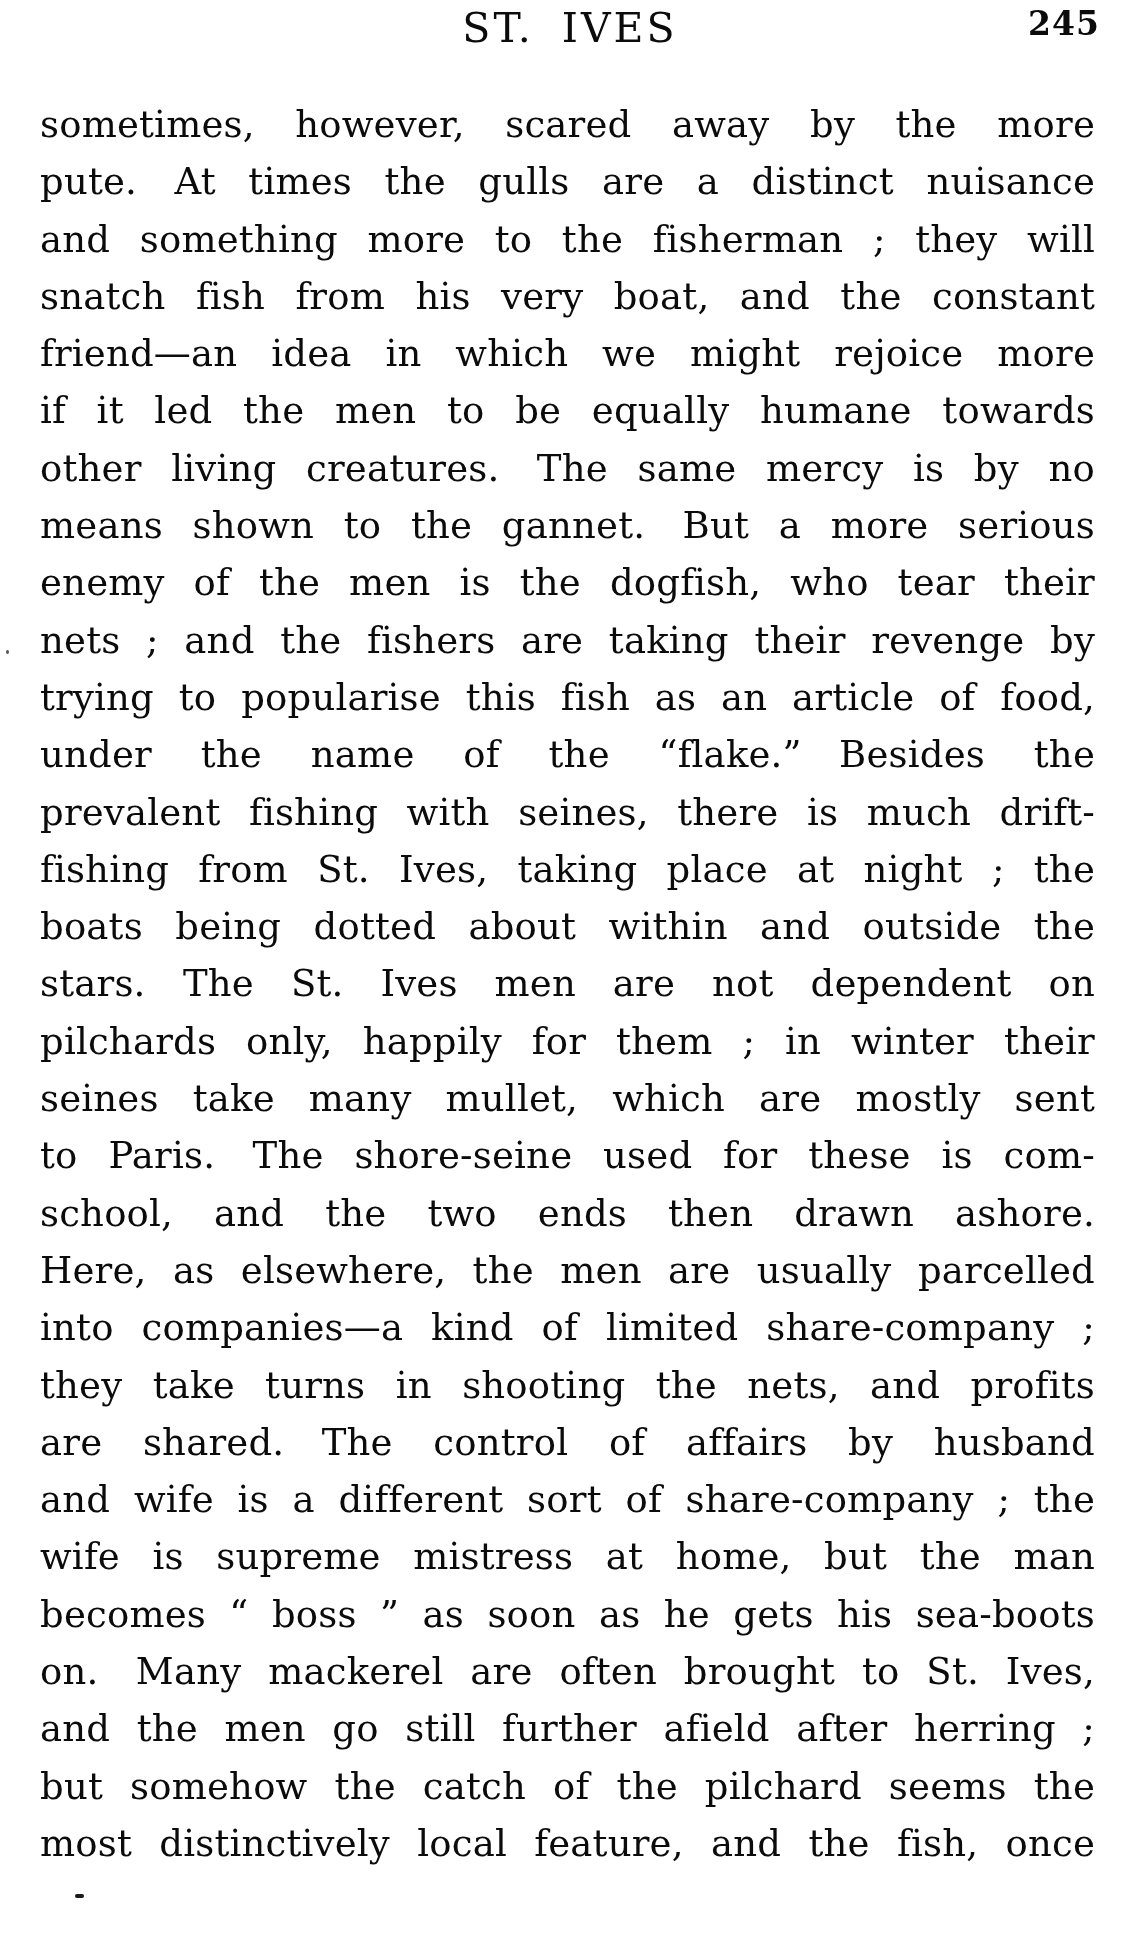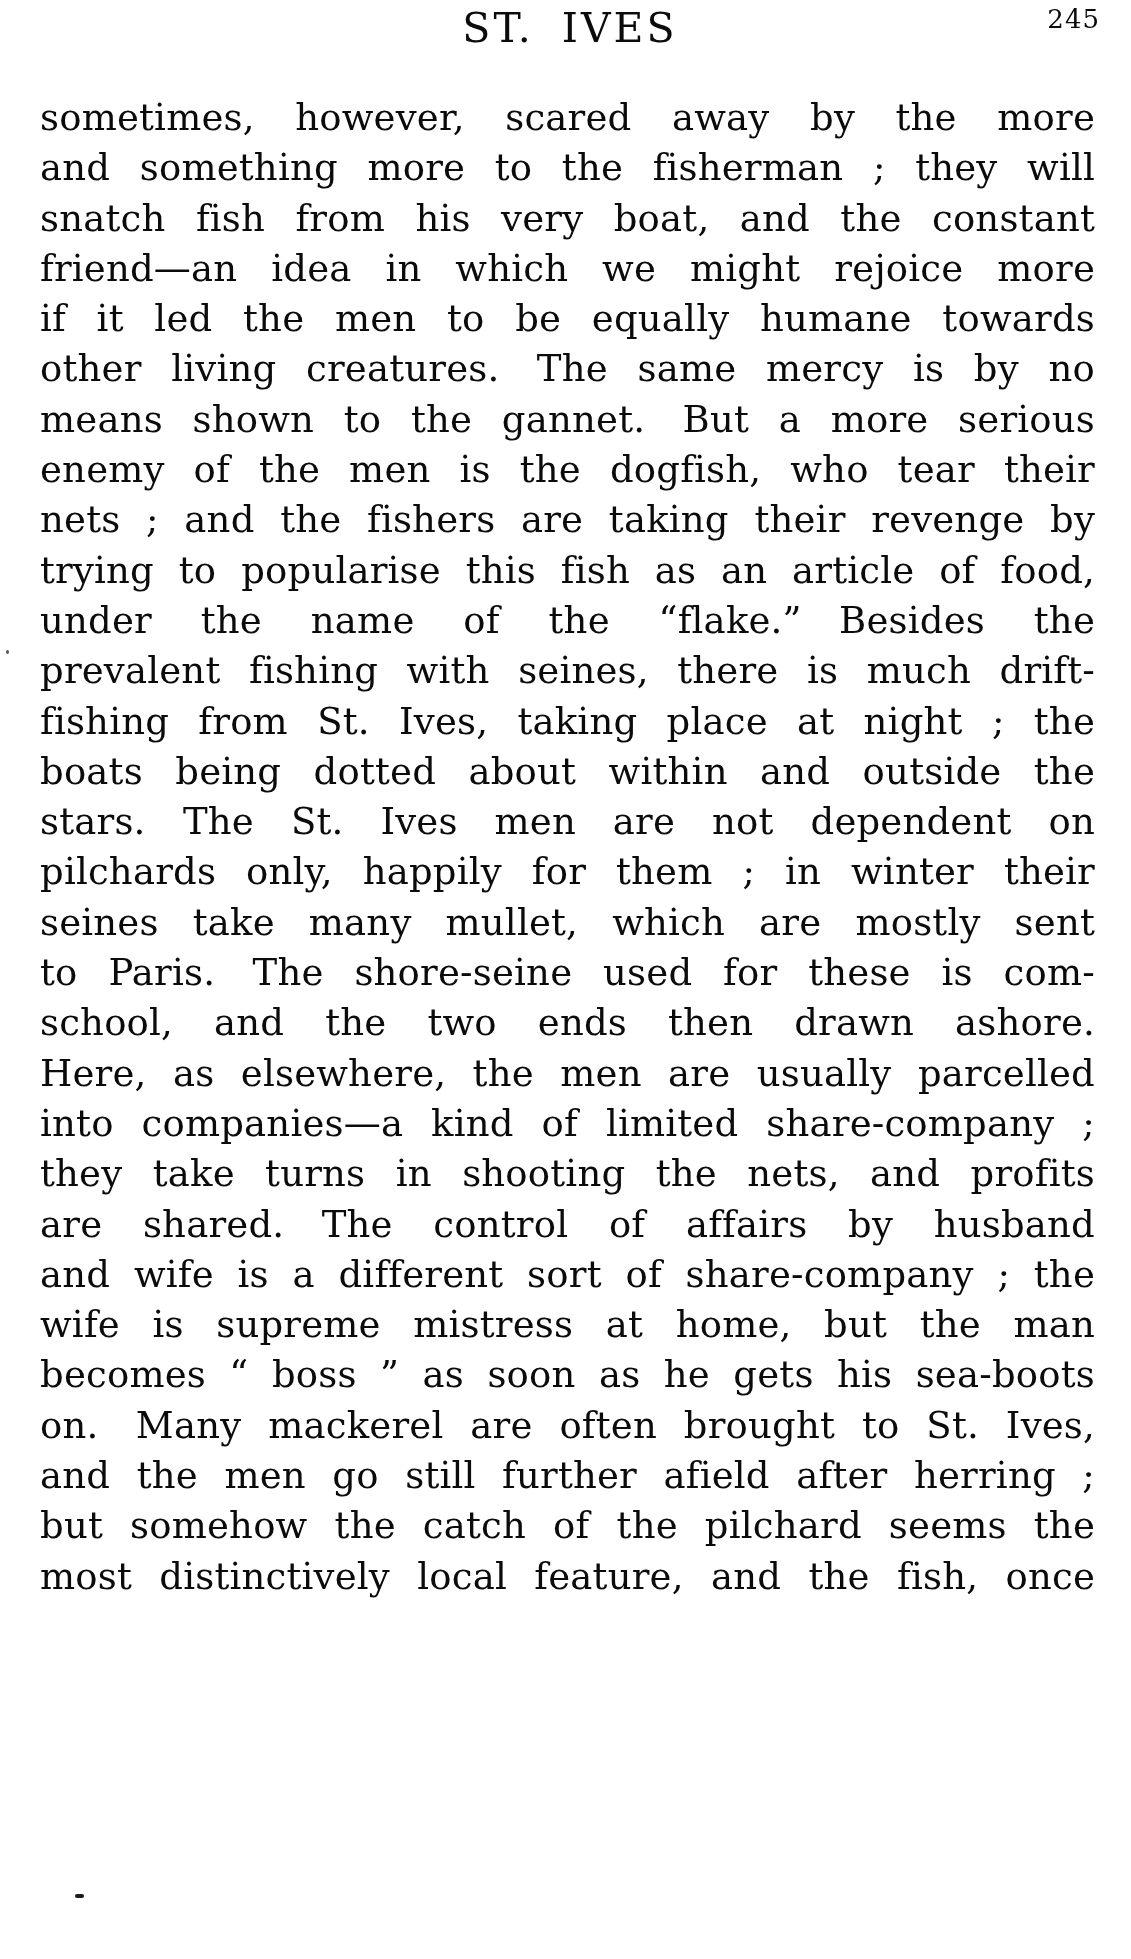--- a/index.html
+++ b/index.html
@@ -31,37 +31,38 @@
     font-size: 41px;
     font-weight: normal;
     letter-spacing: 3px;
     word-spacing: 12px;
     white-space: nowrap;
   }
   .page-number {
     position: absolute;
     right: 0;
     top: 0;
-    font-size: 26px;
-    font-weight: normal;
+    font-size: 33px;
+    font-weight: bold;
     letter-spacing: 1px;
   }
   .text-block {
     position: absolute;
     top: 93px;
     left: 40px;
     right: 36px;
   }
   .line {
     text-align: justify;
     text-align-last: justify;
     font-size: 37px;
     line-height: 50.3px;
     letter-spacing: 0.2px;
     white-space: normal;
+    margin-top: 7px;
   }
   .artifact {
     position: absolute;
     background: #1a1a1a;
   }
   .artifact-dash {
     left: 75px;
     top: 1894px;
     width: 9px;
     height: 4px;
@@ -81,20 +82,21 @@
 
 <div class="page">
 
   <header class="page-header">
     <div class="running-title">ST. IVES</div>
     <div class="page-number">245</div>
   </header>
 
   <main class="text-block">
       <div class="line">sometimes, however, scared away by the more</div>
+      <div class="line">pute.  At times the gulls are a distinct nuisance</div>
       <div class="line">and something more to the fisherman ; they will</div>
       <div class="line">snatch fish from his very boat, and the constant</div>
       <div class="line">friend—an idea in which we might rejoice more</div>
       <div class="line">if it led the men to be equally humane towards</div>
       <div class="line">other living creatures.  The same mercy is by no</div>
       <div class="line">means shown to the gannet.  But a more serious</div>
       <div class="line">enemy of the men is the dogfish, who tear their</div>
       <div class="line">nets ; and the fishers are taking their revenge by</div>
       <div class="line">trying to popularise this fish as an article of food,</div>
       <div class="line">under the name of the “flake.”  Besides the</div>

